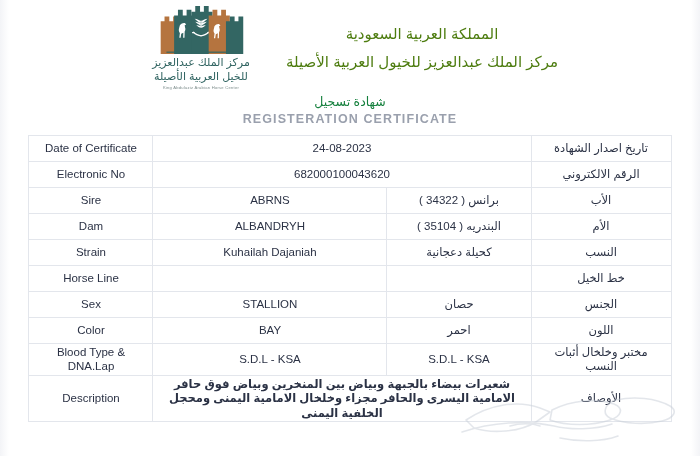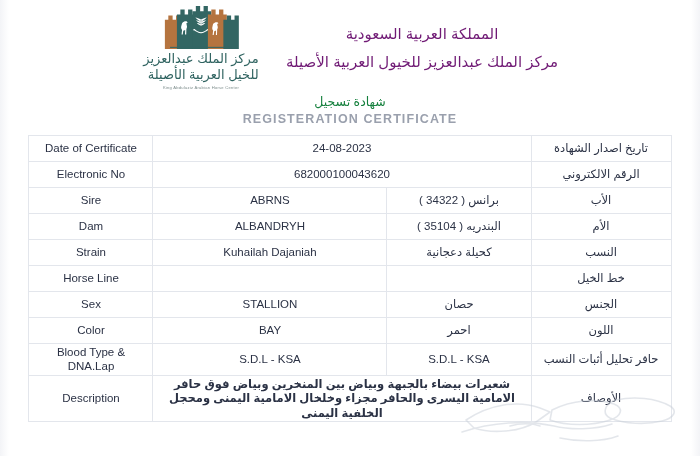--- a/index.html
+++ b/index.html
@@ -55,39 +55,39 @@
   .logo {
     width: 118px;
     height: 84px;
     display: flex;
     flex-direction: column;
     align-items: center;
     justify-content: flex-start;
   }
   .logo svg { display: block; }
   .logo-ar {
-    font-size: 13px;
+    font-size: 11px;
     color: #2f6360;
     letter-spacing: .2px;
     line-height: 1.25;
-    text-align: right;
+    text-align: center;
     margin-top: 2px;
     direction: rtl;
   }
   .logo-en {
     font-size: 4.1px;
     color: #7b8b8a;
     letter-spacing: .25px;
     margin-top: 1.5px;
     text-align: center;
   }
   .org-titles {
     direction: rtl;
     text-align: center;
-    color: #701a75;
+    color: #4d7c0f;
     line-height: 1.85;
   }
   .org-line1 { font-size: 15px; }
   .org-line2 { font-size: 15px; }
 
   
   .cert-title {
     text-align: center;
     margin-top: 2px;
   }
@@ -285,21 +285,21 @@
           <tr>
             <td class="lbl-en">Color</td>
             <td class="val-en">BAY</td>
             <td class="val-ar">احمر</td>
             <td class="lbl-ar">اللون</td>
           </tr>
           <tr>
             <td class="lbl-en tall">Blood Type &amp; DNA.Lap</td>
             <td class="val-en tall">S.D.L - KSA</td>
             <td class="val-ar tall">S.D.L - KSA</td>
-            <td class="lbl-ar tall">حافر تحليل أثبات النسب</td>
+            <td class="lbl-ar tall">مختبر وخلخال أثبات النسب</td>
           </tr>
           <tr>
             <td class="lbl-en">Description</td>
             <td class="desc-ar" colspan="2">شعيرات بيضاء بالجبهة وبياض بين المنخرين وبياض فوق حافر الامامية اليسرى والحافر مجزاء وخلخال الامامية اليمنى ومحجل الخلفية اليمنى</td>
             <td class="lbl-ar">الأوصاف</td>
           </tr>
         </tbody>
     </table>
 
   </div>

